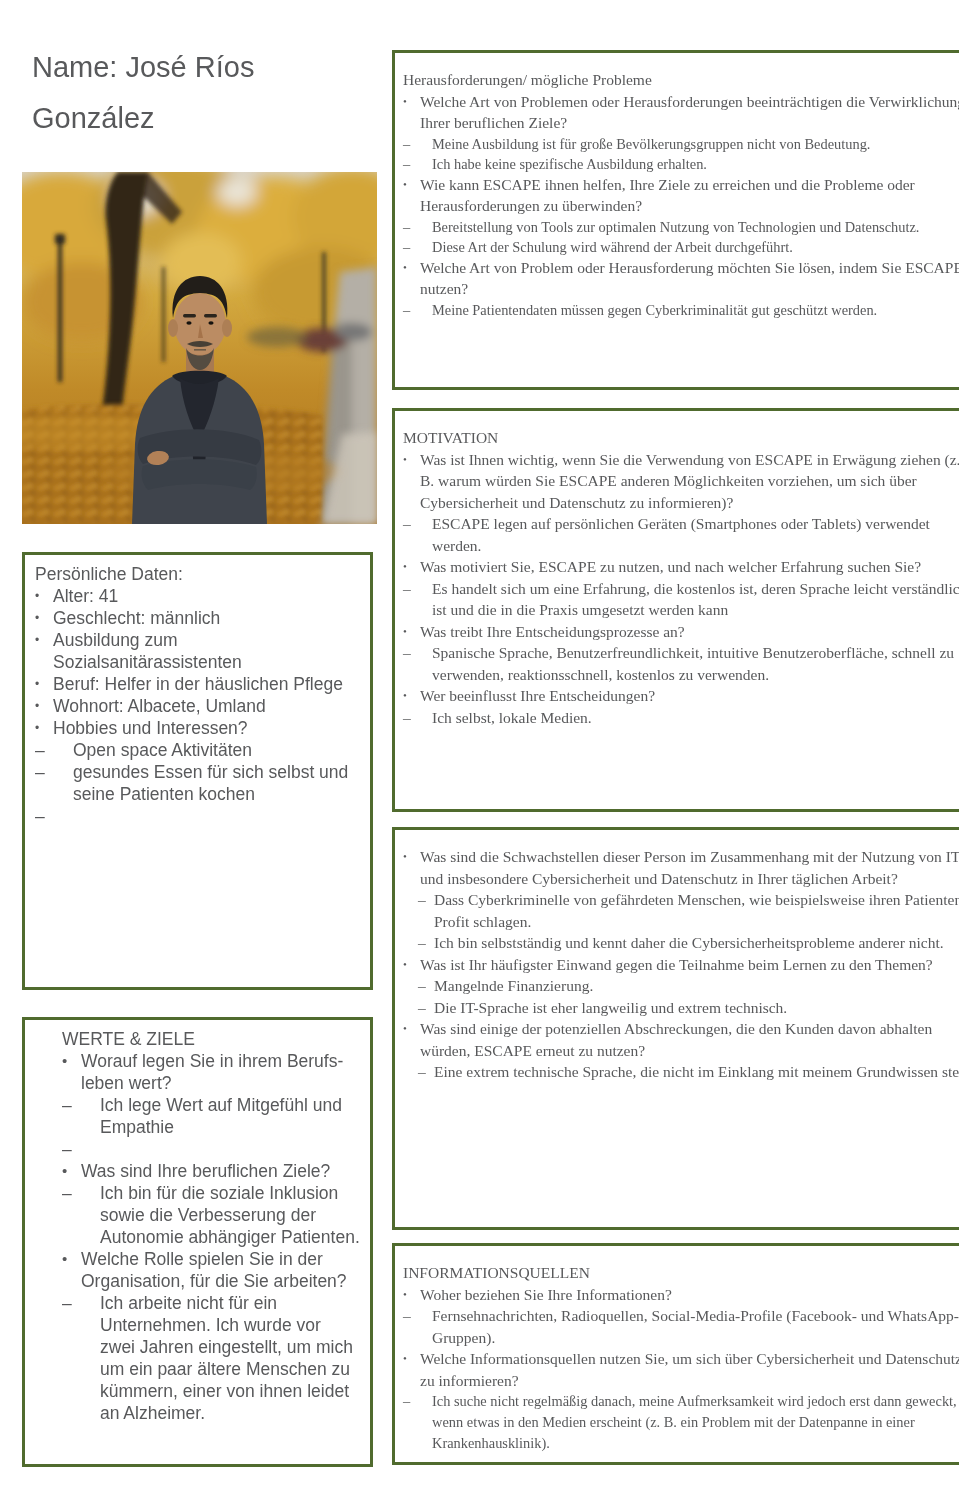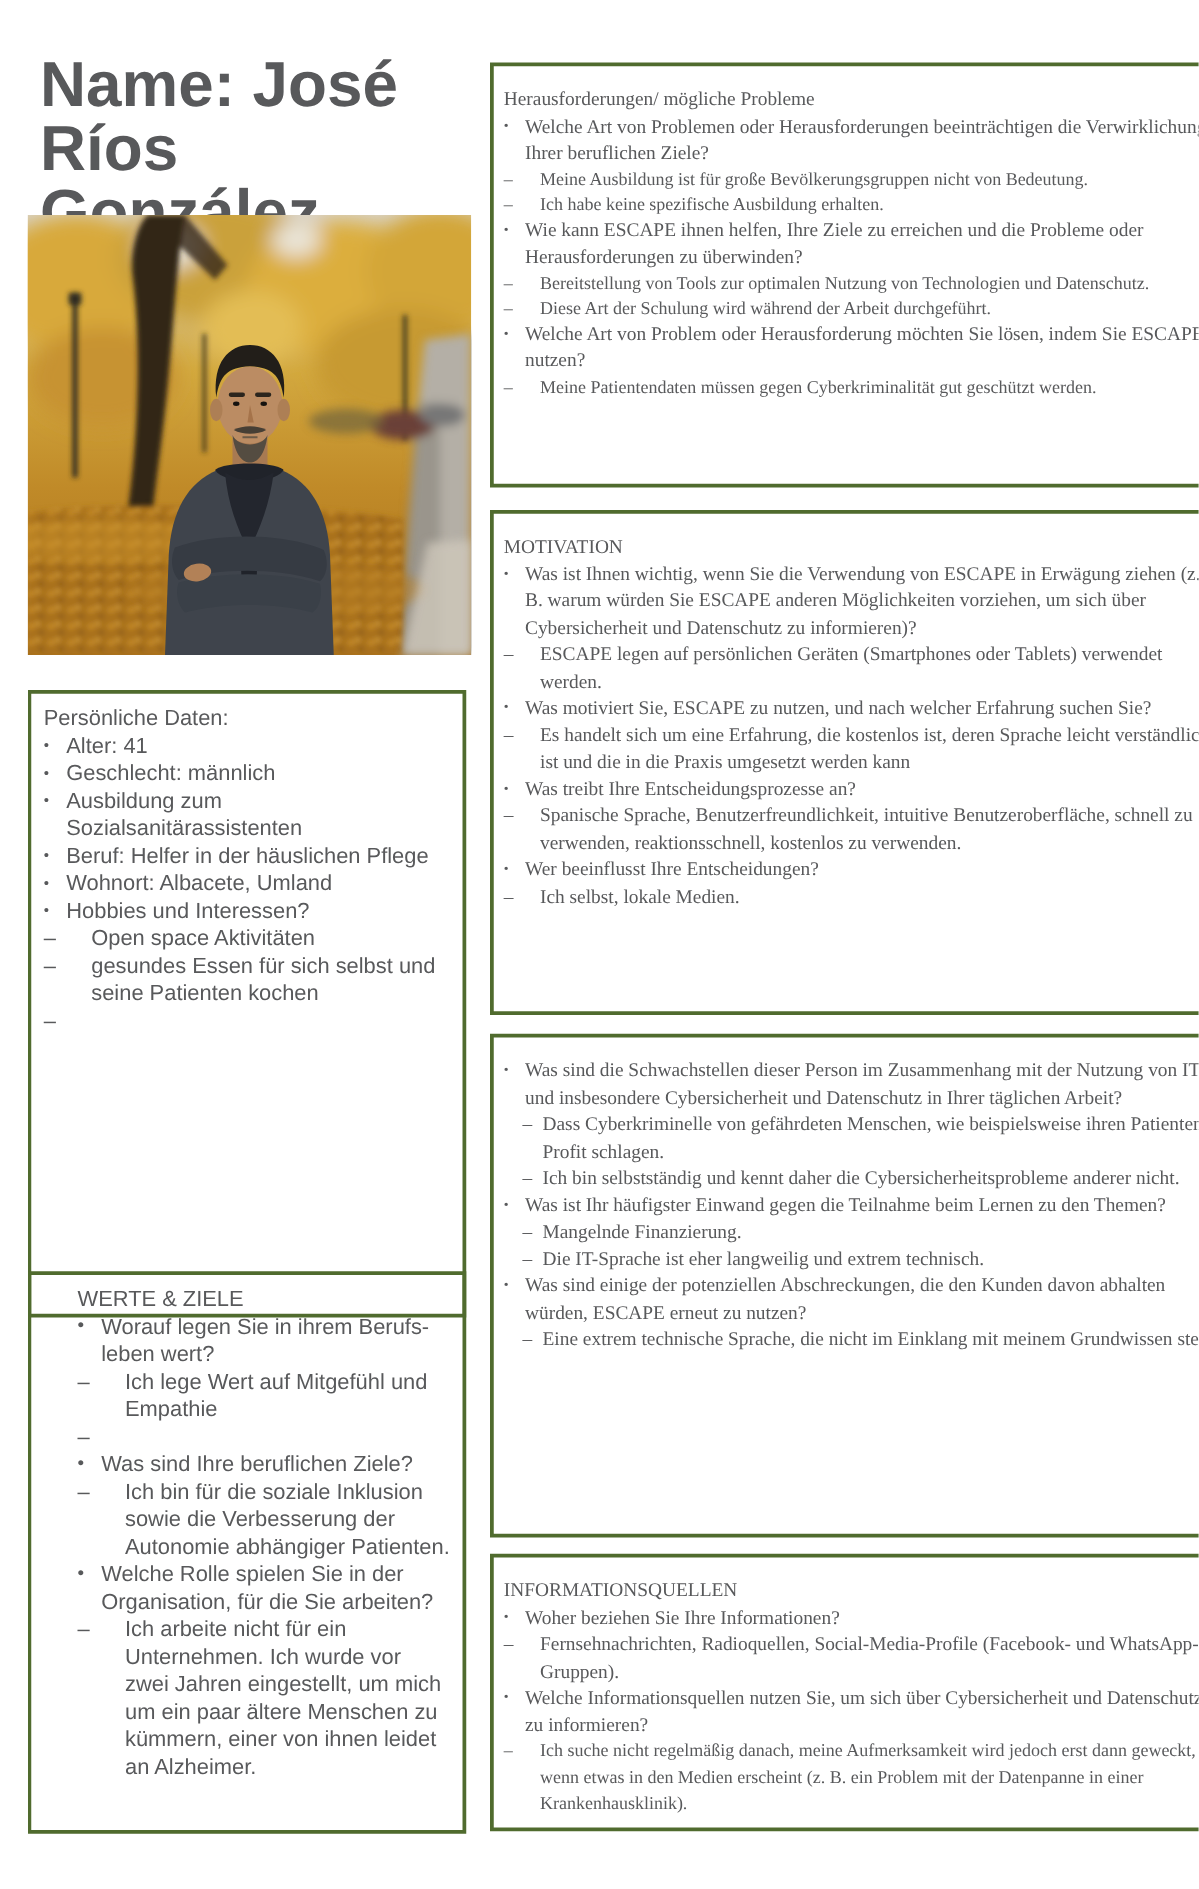--- a/index.html
+++ b/index.html
@@ -4,31 +4,31 @@
 <style>
   html,body{margin:0;padding:0;background:#ffffff;}
   .page{
     position:relative;width:959px;height:1511px;background:#fff;
     font-family:"Liberation Sans","DejaVu Sans",sans-serif;
     color:#58595b;overflow:hidden;
     --green:#506b2e;--text:#58595b;
   }
   .page-title{
     position:absolute;top:42px;left:32px;width:335px;
-    font-size:51px;line-height:51px;color:var(--text);font-weight:bold;
+    font-size:29px;line-height:51px;color:var(--text);
   }
   .photo-wrap{position:absolute;top:172px;left:22px;width:355px;height:352px;overflow:hidden;}
   .photo-wrap svg{display:block;}
   .box{
     position:absolute;box-sizing:border-box;border:3px solid var(--green);
     background:transparent;overflow:visible;
   }
   .lcol{left:22px;width:351px;padding:8px 10px;font-size:17.5px;line-height:22px;}
   .rcol{left:392px;width:592px;padding:16px 8px;font-size:15.5px;line-height:21.5px;font-family:Liberation Serif, serif;}
-  .box-personal{top:552px;height:502px;}
+  .box-personal{top:552px;height:438px;}
   .box-values{top:1017px;height:450px;padding-left:37px;}
   .box-challenges{top:50px;height:340px;}
   .box-motivation{top:408px;height:404px;}
   .box-frustration{top:827px;height:403px;}
   .box-sources{top:1243px;height:222px;}
   .box-title{color:var(--text);}
   .li{display:flex;align-items:flex-start;}
   .li .marker{flex:0 0 18px;line-height:inherit;}
   .li .txt{flex:1 1 auto;}
   

